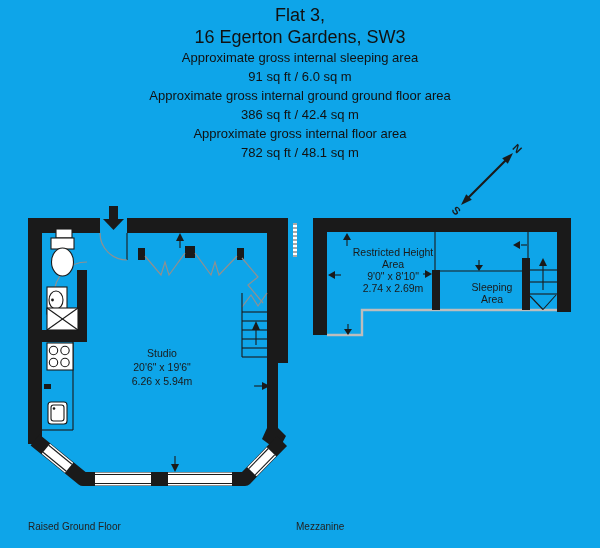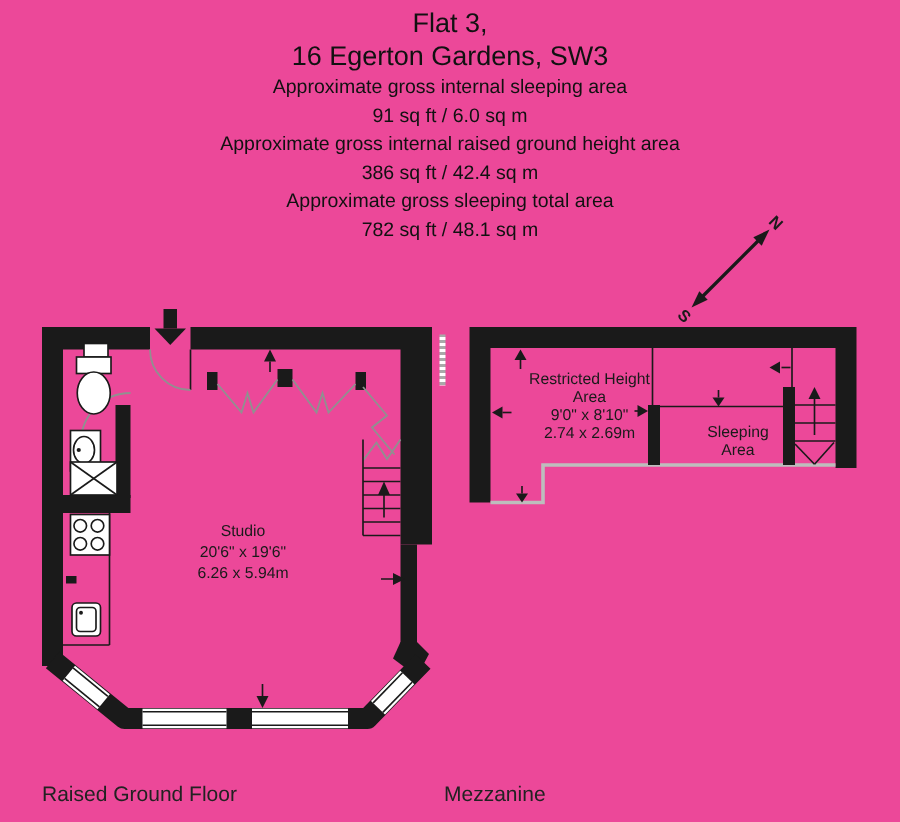--- a/index.html
+++ b/index.html
@@ -1,21 +1,21 @@
 <!DOCTYPE html>
 <html><head>
 <meta charset="utf-8">
 <style>
   html,body{margin:0;padding:0;background:#fff;}
-  #canvas{position:relative;width:600px;height:548px;background:#ec4899;overflow:hidden;
+  #canvas{position:relative;width:600px;height:548px;background:#0ea5e9;overflow:hidden;
           font-family:"Liberation Sans",sans-serif;color:#1a1a1a;}
   .header{position:absolute;left:0;top:4px;width:600px;text-align:center;}
   .title-line{font-size:18px;line-height:22px;color:#111;}
   .area-line{font-size:13px;line-height:19px;color:#111;}
-  .floor-label{position:absolute;font-size:14px;color:#222;}
+  .floor-label{position:absolute;font-size:10px;color:#222;}
   svg text{font-family:"Liberation Sans",sans-serif;fill:#1a1a1a;}
   .room-label{font-size:10.5px;text-anchor:middle;}
   .compass-letter{font-size:11px;font-weight:bold;}
   .wall{fill:#1a1a1a;}
   .thin{stroke:#1a1a1a;stroke-width:1.1;fill:none;}
   .gray{stroke:#909090;stroke-width:1.2;fill:none;}
   .lightgray{stroke:#bdbdbd;stroke-width:2.4;fill:none;}
   .fixture{fill:#fff;stroke:#1a1a1a;stroke-width:1.1;}
   #watermark{position:absolute;left:293px;top:223px;width:4px;height:34px;
      background:repeating-linear-gradient(to bottom,#a9a9a9 0 2px,#fff 2px 4px);}
@@ -23,23 +23,23 @@
 </head>
 <body>
 
 <div id="canvas">
 
   <div class="header">
     <div class="title-line">Flat 3,</div>
     <div class="title-line">16 Egerton Gardens, SW3</div>
     <div class="area-line">Approximate gross internal sleeping area</div>
     <div class="area-line">91 sq ft  / 6.0 sq m</div>
-    <div class="area-line">Approximate gross internal raised ground height area</div>
+    <div class="area-line">Approximate gross internal ground ground floor area</div>
     <div class="area-line">386 sq ft  / 42.4 sq m</div>
-    <div class="area-line">Approximate gross sleeping total area</div>
+    <div class="area-line">Approximate gross internal floor area</div>
     <div class="area-line">782 sq ft  / 48.1 sq m</div>
   </div>
 
   <svg style="position:absolute;left:452px;top:138px;" width="78" height="82" viewBox="0 0 78 82">
     <line x1="16" y1="60" x2="54" y2="22" stroke="#1a1a1a" stroke-width="2.2"></line>
     <polygon points="61,15 55.8,25.8 50.2,20.2" fill="#1a1a1a"></polygon>
     <polygon points="9,67 19.8,61.8 14.2,56.2" fill="#1a1a1a"></polygon>
     <text class="compass-letter" x="62" y="13" transform="rotate(45 64 9)">N</text>
     <text class="compass-letter" x="1" y="76" transform="rotate(45 4 72)">S</text>
   </svg>

